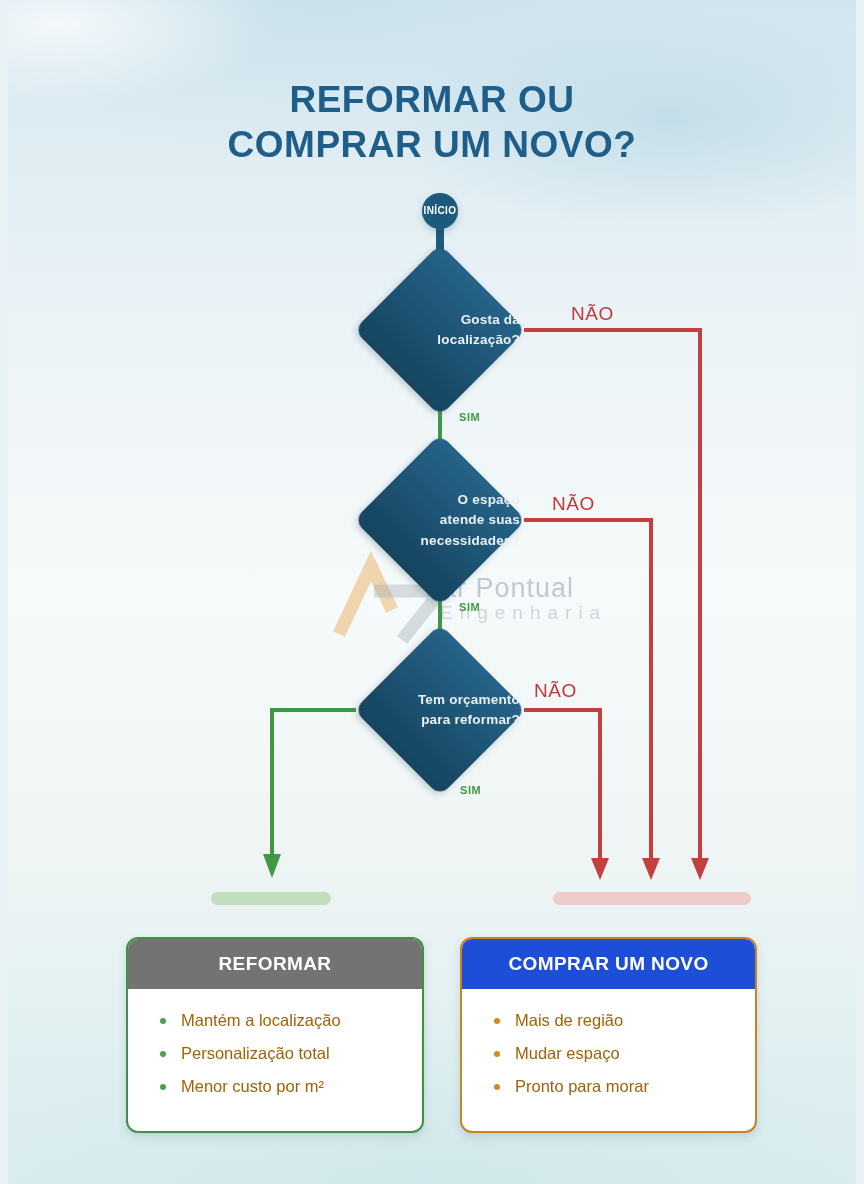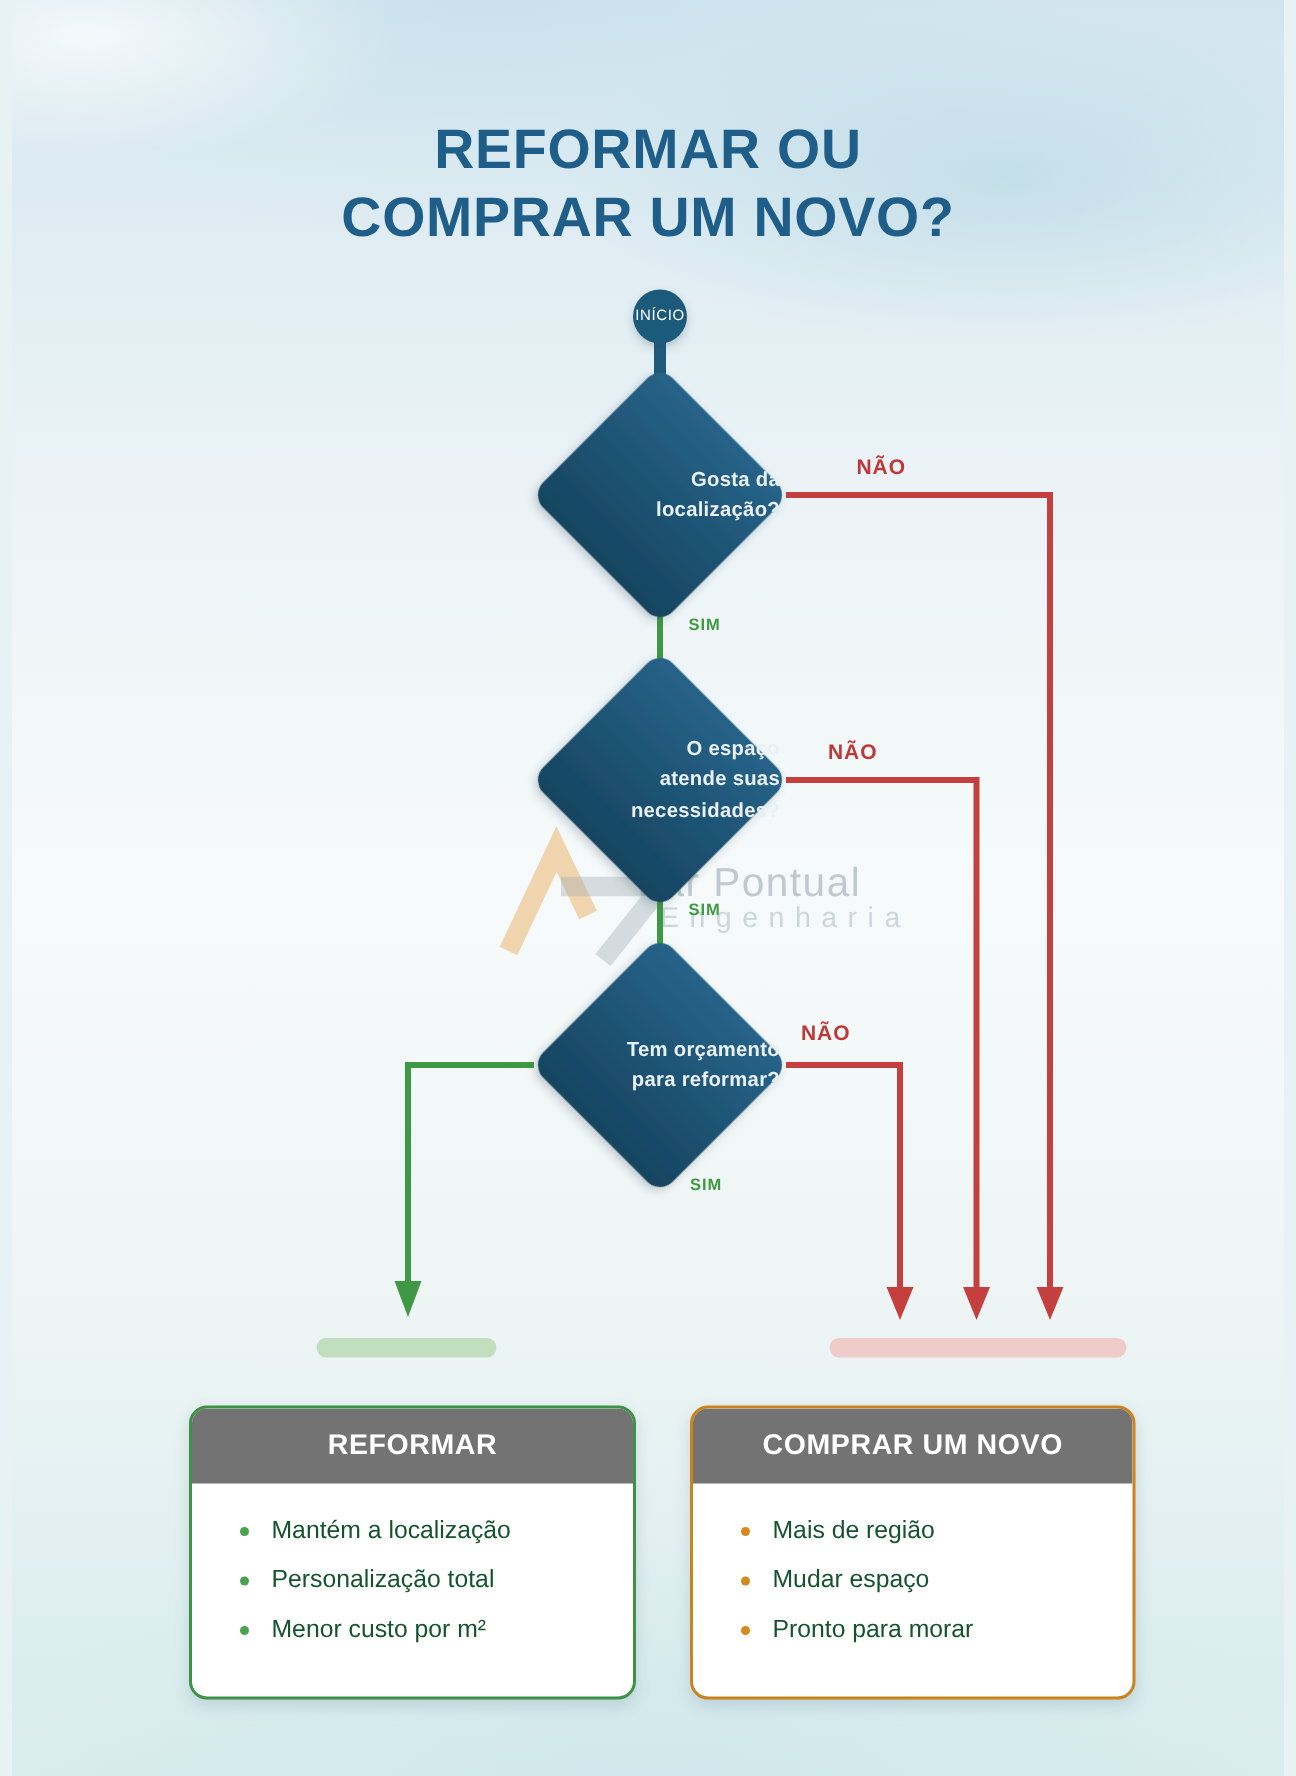--- a/index.html
+++ b/index.html
@@ -38,57 +38,57 @@
   .wm-line2{
     position:absolute;left:432px;top:602px;
     font-size:19px;color:#b9c4cb;opacity:.65;letter-spacing:7px;
   }
   
   svg.flow{position:absolute;left:0;top:0;z-index:2;}
   
   .labels{position:absolute;left:0;top:0;width:864px;height:1184px;z-index:3;pointer-events:none;}
   .start-label{
     position:absolute;left:432px;top:205px;transform:translateX(-50%);
-    color:#fff;font-size:10px;font-weight:400;letter-spacing:.4px;
+    color:#fff;font-size:10px;font-weight:700;letter-spacing:.4px;
   }
   .q{
     position:absolute;transform:translate(-50%,-50%);
     width:160px;text-align:right;
     color:#eaf1f5;font-size:13.5px;font-weight:700;line-height:1.5;
     letter-spacing:.2px;white-space:pre-line;
   }
   .q1{left:432px;top:330px;}
   .q2{left:432px;top:520px;}
   .q3{left:432px;top:710px;}
-  .no-label{position:absolute;color:#c0393a;font-size:14px;font-weight:700;letter-spacing:.6px;}
+  .no-label{position:absolute;color:#c0393a;font-size:19px;font-weight:400;letter-spacing:.6px;}
   .no1{left:563px;top:303px;}
   .no2{left:544px;top:493px;}
   .no3{left:526px;top:680px;}
   .yes-label{position:absolute;color:#3f9b42;font-size:11px;font-weight:700;letter-spacing:.6px;}
   .yes1{left:451px;top:411px;}
   .yes2{left:451px;top:601px;}
   .yes3{left:452px;top:784px;}
   
   .card{
     position:absolute;z-index:4;
     background:#fff;border-radius:12px;overflow:hidden;
     box-shadow:0 4px 10px rgba(70,100,110,.18);
   }
   .card-green{left:118px;top:937px;width:294px;height:192px;border:2px solid #3f9144;}
   .card-orange{left:452px;top:937px;width:293px;height:192px;border:2px solid #cb831e;}
   .card-header{
     height:50px;display:flex;align-items:center;justify-content:center;
     color:#fff;font-size:19px;font-weight:700;letter-spacing:.4px;
   }
   .card-green .card-header{background:#737373;}
-  .card-orange .card-header{background:#737373;}
+  .card-orange .card-header{background:#1d4ed8;}
   .card ul{list-style:none;margin:0;padding:22px 10px 0 32px;}
   .card li{
     display:flex;align-items:center;gap:15px;
-    margin-bottom:14px;font-size:16.5px;color:#14532d;
+    margin-bottom:14px;font-size:16.5px;color:#a16207;
   }
   .dot{width:6px;height:6px;border-radius:50%;flex:0 0 auto;}
   .card-green .dot{background:#4aa24e;}
   .card-orange .dot{background:#d6891d;}
 </style>
 </head>
 <body>
 
 <div class="canvas">
 

